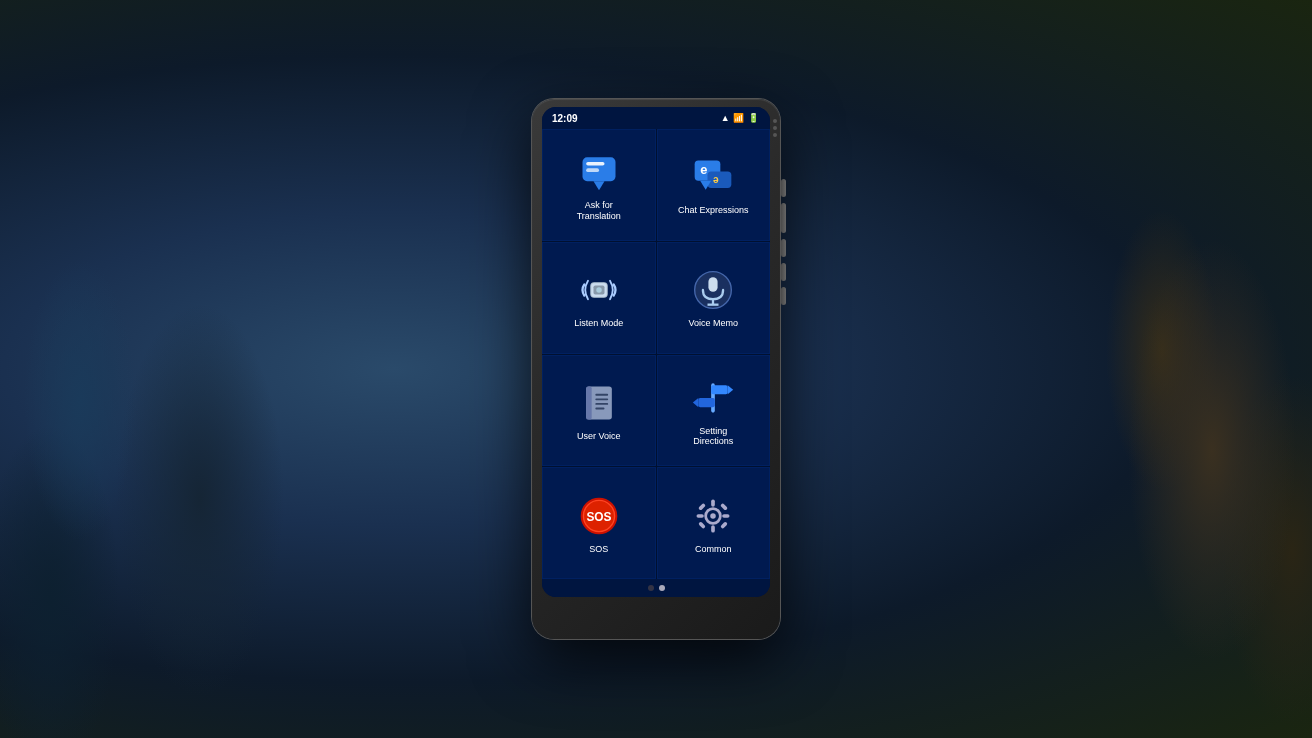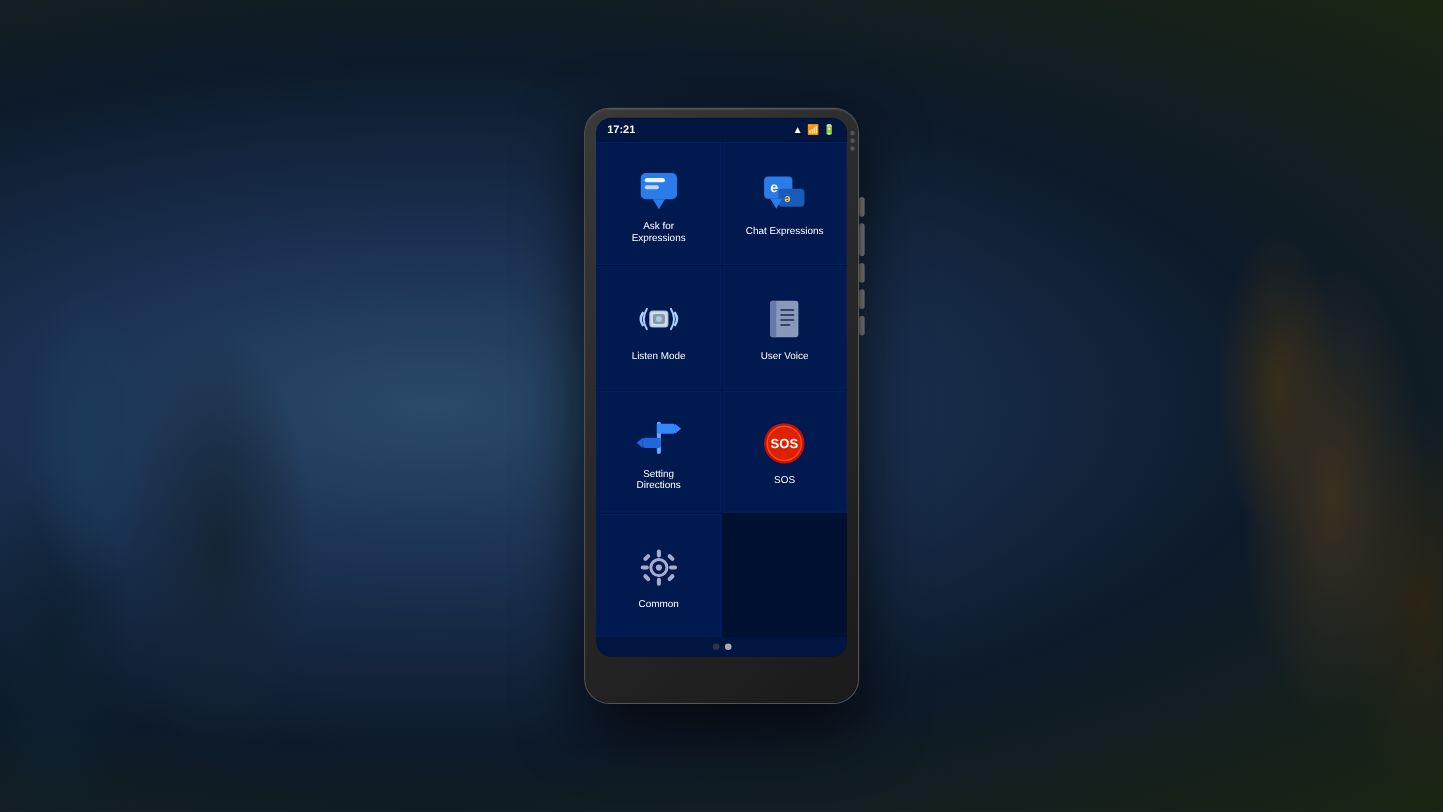--- a/index.html
+++ b/index.html
@@ -244,42 +244,42 @@
     <div class="side-btn tall"></div>
     <div class="side-btn"></div>
     <div class="side-btn"></div>
     <div class="side-btn"></div>
   </div>
 
   <div class="screen-container">
     <div class="screen">
 
       <div class="status-bar">
-        <span class="status-time">17:21</span>
+        <span class="status-time">12:09</span>
         <div class="status-icons">
           <span class="wifi-icon">▲</span>
           <span style="color:white;font-size:9px;">📶</span>
           <span class="battery-icon">🔋</span>
         </div>
       </div>
 
       <div class="app-grid">
 
         <div class="app-cell">
           <div class="app-icon">
             <svg class="icon-svg" viewBox="0 0 48 48" fill="none">
               <rect x="6" y="8" width="36" height="26" rx="5" fill="#2a7de8"></rect>
               <rect x="10" y="13" width="20" height="4" rx="2" fill="white" opacity="0.9"></rect>
               <rect x="10" y="20" width="14" height="4" rx="2" fill="white" opacity="0.7"></rect>
               <polygon points="18,34 24,44 30,34" fill="#2a7de8"></polygon>
             </svg>
           </div>
           <div class="app-label">
             <span>Ask for</span><br>
-            <span>Expressions</span>
+            <span>Translation</span>
           </div>
         </div>
 
         <div class="app-cell">
           <div class="app-icon">
             <svg class="icon-svg" viewBox="0 0 48 48" fill="none">
               <rect x="4" y="6" width="28" height="22" rx="4" fill="#2a7de8"></rect>
               <text x="10" y="21" font-size="14" font-weight="bold" fill="white">e</text>
               <rect x="18" y="18" width="26" height="18" rx="4" fill="#1a5abb"></rect>
               <text x="24" y="31" font-size="11" font-weight="bold" fill="#ffcc44">ə</text>
@@ -302,20 +302,33 @@
               <rect x="18" y="19" width="12" height="10" rx="2" fill="#8899aa"></rect>
               <circle cx="24" cy="24" r="3" fill="#aaccdd"></circle>
 
               <path d="M40 18 Q44 24 40 30" stroke="#aaccff" stroke-width="2.5" fill="none" stroke-linecap="round"></path>
               <path d="M36 14 Q42 24 36 34" stroke="#aaccff" stroke-width="2" fill="none" stroke-linecap="round"></path>
             </svg>
           </div>
           <div class="app-label">Listen Mode</div>
         </div>
 
+        <div class="app-cell">
+          <div class="app-icon">
+            <svg class="icon-svg" viewBox="0 0 48 48" fill="none">
+              <circle cx="24" cy="24" r="20" fill="#1a3060" stroke="#4466aa" stroke-width="1.5"></circle>
+
+              <rect x="19" y="10" width="10" height="16" rx="5" fill="#ccddee"></rect>
+              <path d="M13 24 Q13 34 24 34 Q35 34 35 24" stroke="#aaccee" stroke-width="2.5" fill="none" stroke-linecap="round"></path>
+              <line x1="24" y1="34" x2="24" y2="40" stroke="#aaccee" stroke-width="2.5"></line>
+              <line x1="18" y1="40" x2="30" y2="40" stroke="#aaccee" stroke-width="2.5"></line>
+            </svg>
+          </div>
+          <div class="app-label">Voice Memo</div>
+        </div>
 
         <div class="app-cell">
           <div class="app-icon">
             <svg class="icon-svg" viewBox="0 0 48 48" fill="none">
               <rect x="10" y="6" width="28" height="36" rx="3" fill="#8899bb"></rect>
               <rect x="10" y="6" width="6" height="36" rx="2" fill="#6677aa"></rect>
 
               <rect x="20" y="14" width="14" height="2" rx="1" fill="#334466"></rect>
               <rect x="20" y="19" width="14" height="2" rx="1" fill="#334466"></rect>
               <rect x="20" y="24" width="14" height="2" rx="1" fill="#334466"></rect>

